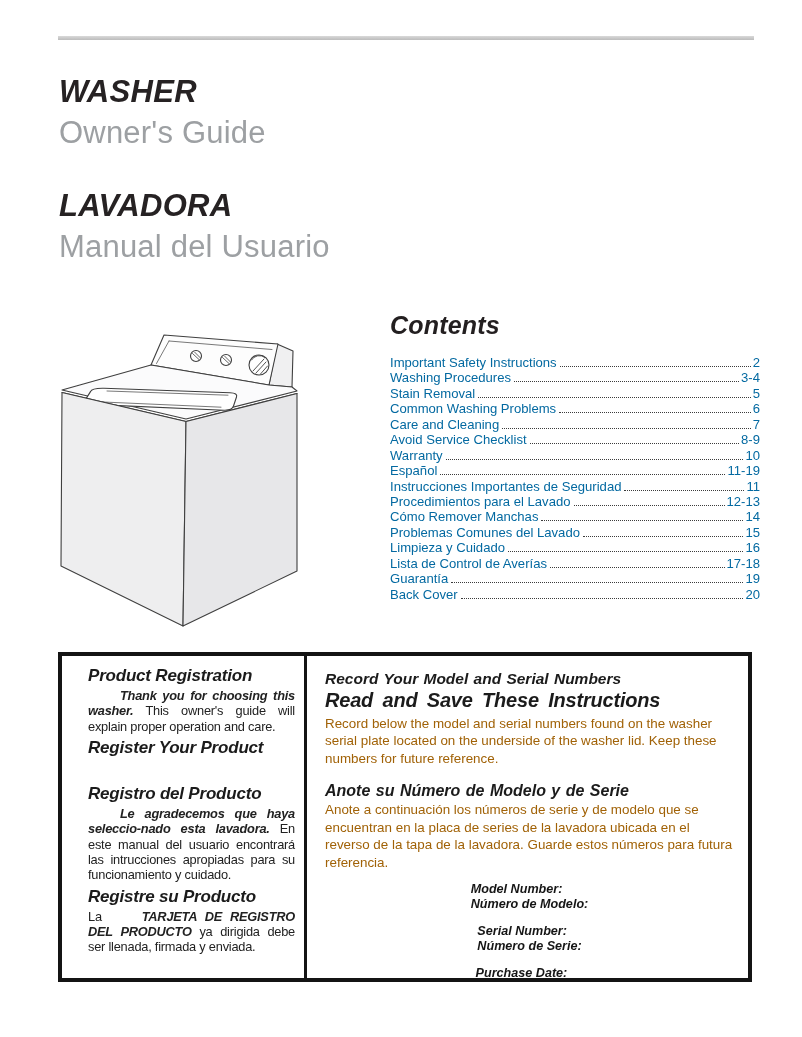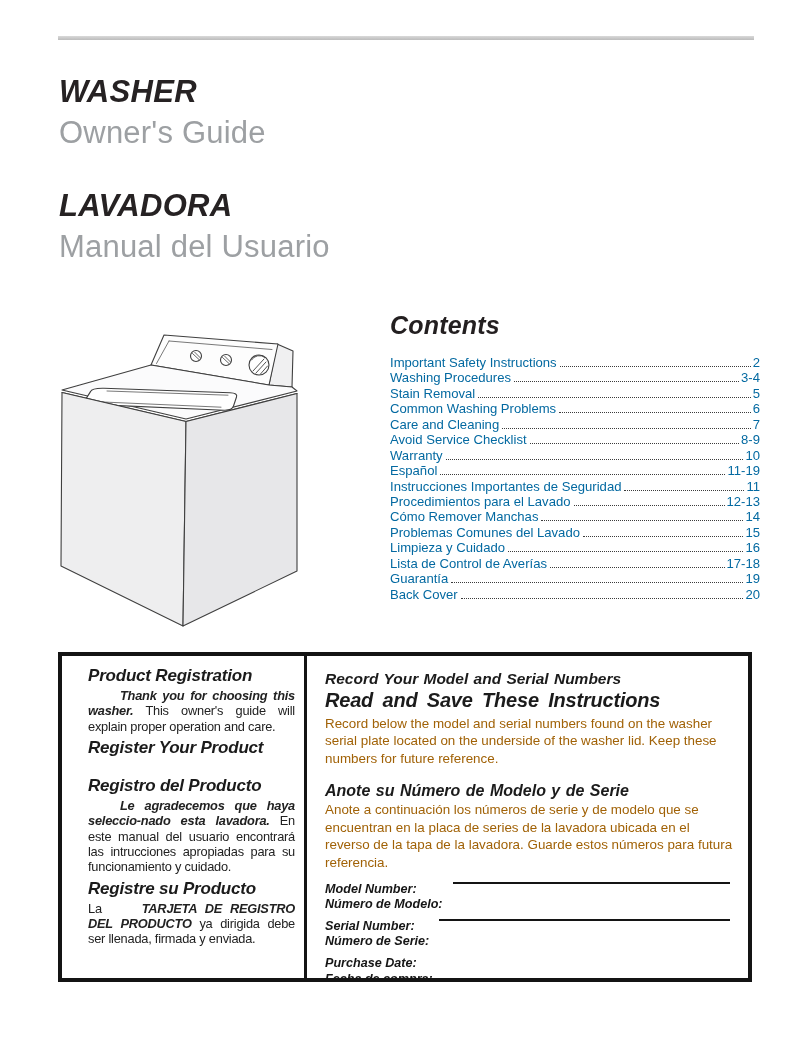--- a/index.html
+++ b/index.html
@@ -36,21 +36,21 @@
   .reg-left p{margin:0 0 2px;font-size:12.8px;line-height:1.2;letter-spacing:-.22px;
               text-align:justify;color:#222;}
   .bi{font-weight:bold;font-style:italic;margin-left:32px;}
 
   .rs-h1{font-size:20px;word-spacing:4px;margin:0 0 3px;letter-spacing:-.2px;}
   .rs-h2{font-size:15.5px;margin:2px 0 1px;word-spacing:1px;}
   .rs-h3{font-size:16px;margin:15px 0 1px;word-spacing:1px;}
   .reg-right p{font-size:13.4px;line-height:1.3;margin:0 0 2px;color:#a16207;}
 
   .fields{margin-top:11px;}
-  .field-row{display:flex;align-items:flex-start;margin-bottom:7px;}
+  .field-row{display:flex;align-items:center;margin-bottom:7px;flex-direction:column;}
   .field-labels{font-style:italic;font-weight:bold;font-size:12.6px;line-height:1.2;
                 white-space:nowrap;color:#161616;}
   .field-rule{flex:1;border-bottom:2px solid #141414;margin:0 4px 3px 10px;}
 
   .footer{position:absolute;top:1040px;right:44px;font-size:13px;color:#1f1f1f;letter-spacing:-.2px;}
 </style>
 </head>
 <body>
 
 <div class="page">
@@ -189,21 +189,21 @@
           <span class="toc-page">20</span>
         </div>
     </div>
   </div>
 
   <div class="reg-box">
     <div class="reg-left">
       <div class="reg-h lh">Product Registration</div>
       <p><span class="bi">Thank you for choosing this washer.</span><span> This owner's guide will explain proper operation and care.</span></p>
       <div class="reg-h lh">Register Your Product</div>
-      <div class="reg-h lh" style="margin-top:18px">Registro del Producto</div>
+      <div class="reg-h lh" style="margin-top:26px">Registro del Producto</div>
       <p><span class="bi">Le agradecemos que haya seleccio-nado esta lavadora.</span><span> En este manual del usuario encontrará las intrucciones apropiadas para su funcionamiento y cuidado.</span></p>
       <div class="reg-h lh">Registre su Producto</div>
       <p><span>La </span><span class="bi">TARJETA DE REGISTRO DEL PRODUCTO</span><span> ya dirigida debe ser llenada, firmada y enviada.</span></p>
     </div>
 
     <div class="reg-right">
       <div class="reg-h rs-h2">Record Your Model and Serial Numbers</div>
       <div class="reg-h rs-h1">Read and Save These Instructions</div>
       <p>Record below the model and serial numbers found on the washer serial plate located on the underside of the washer lid. Keep these numbers for future reference.</p>
       <div class="reg-h rs-h3">Anote su Número de Modelo y de Serie</div>

